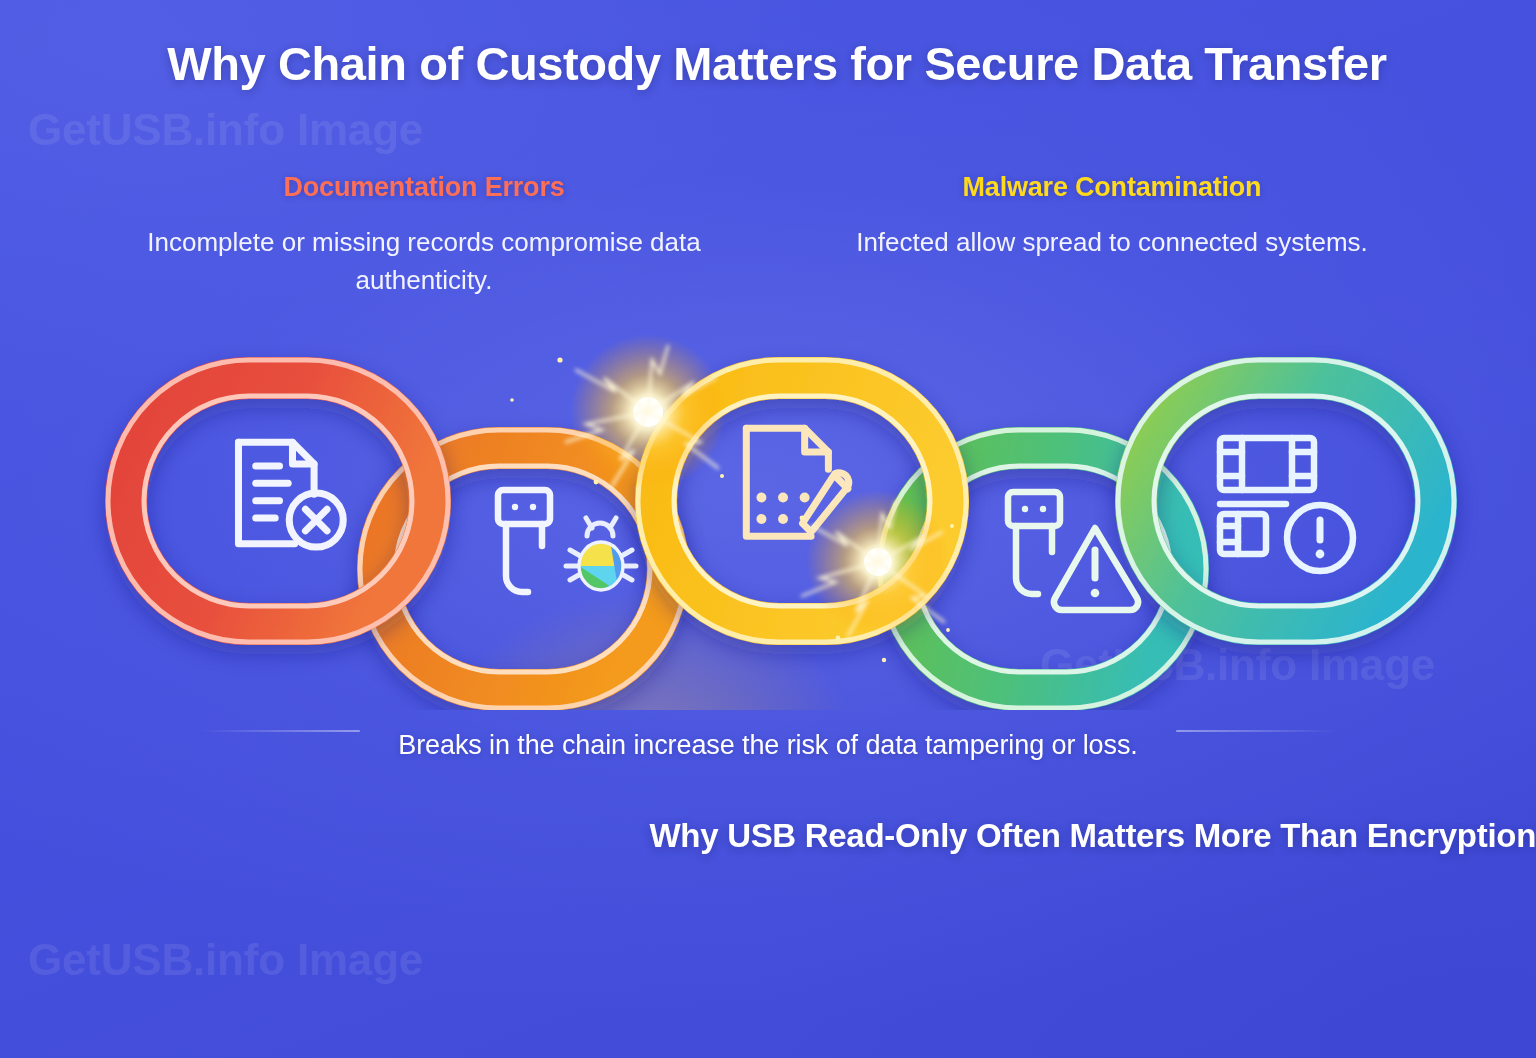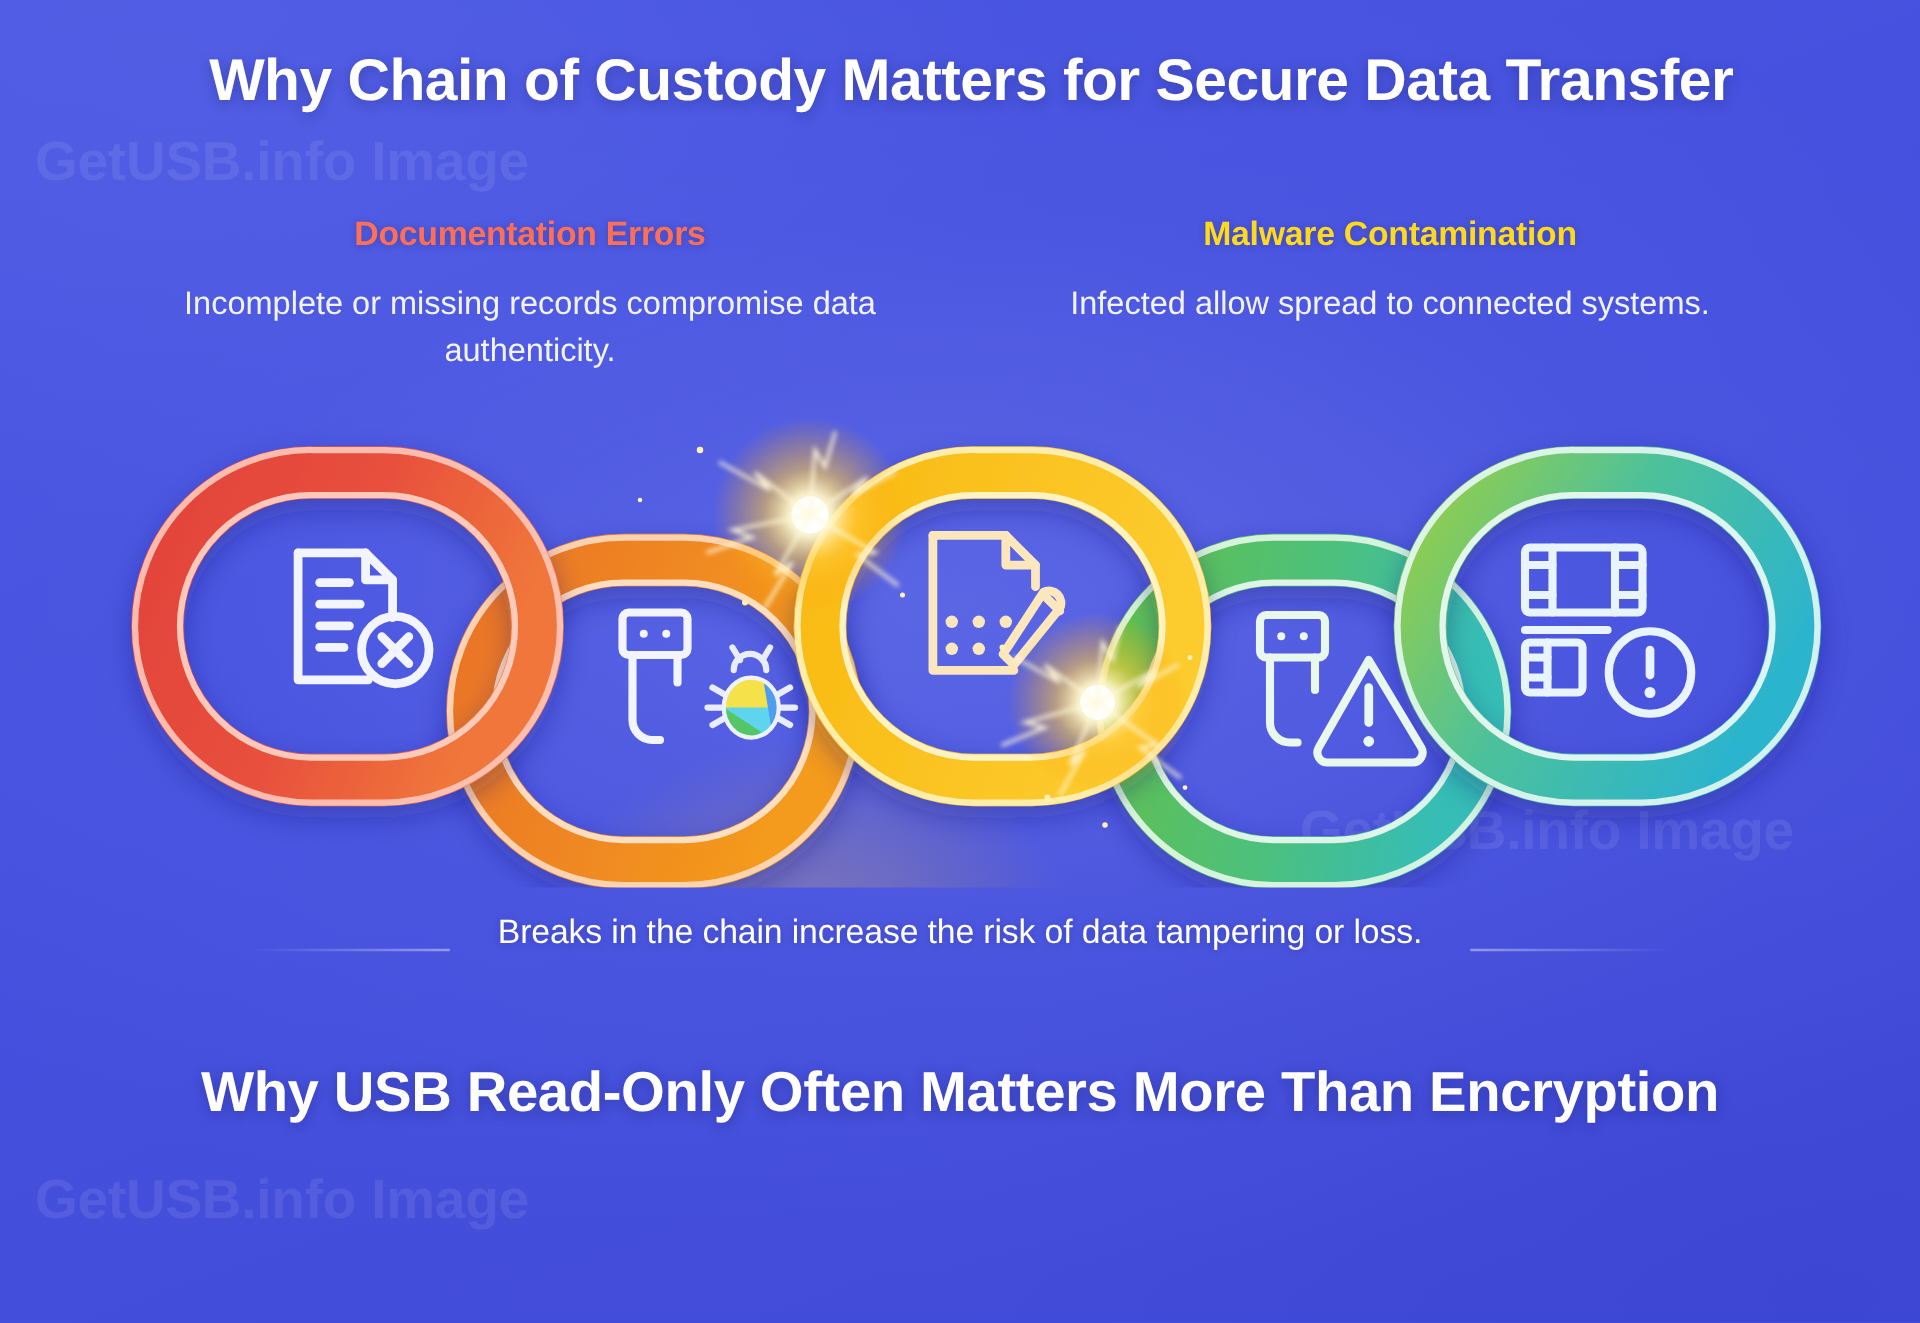--- a/index.html
+++ b/index.html
@@ -49,23 +49,23 @@
     font-size: 47px;
     font-weight: bold;
     color: #ffffff;
     letter-spacing: -0.4px;
     text-shadow: 0 2px 10px rgba(20,20,80,0.30);
     padding-left: 18px;
   }
   .title-bottom {
     position: absolute;
     left: 0; right: 0;
-    top: 848px;
-    text-align: center;
-    font-size: 45px;
+    top: 817px;
+    text-align: right;
+    font-size: 33px;
     font-weight: bold;
     color: #ffffff;
     letter-spacing: -0.3px;
     text-shadow: 0 2px 10px rgba(20,20,80,0.30);
   }
 
   
   .columns {
     position: absolute;
     left: 80px;
@@ -97,21 +97,21 @@
     height: 380px;
   }
   .chain-stage svg { display: block; }
 
   
   .caption-row {
     position: absolute;
     left: 0; right: 0;
     top: 730px;
     display: flex;
-    align-items: flex-end;
+    align-items: flex-start;
     justify-content: center;
     gap: 38px;
   }
   .cap-rule {
     height: 2px;
     width: 160px;
     border-radius: 2px;
   }
   .cap-rule.left  { background: linear-gradient(to right, rgba(255,255,255,0) 0%, rgba(255,255,255,0.42) 100%); }
   .cap-rule.right { background: linear-gradient(to left,  rgba(255,255,255,0) 0%, rgba(255,255,255,0.42) 100%); }

